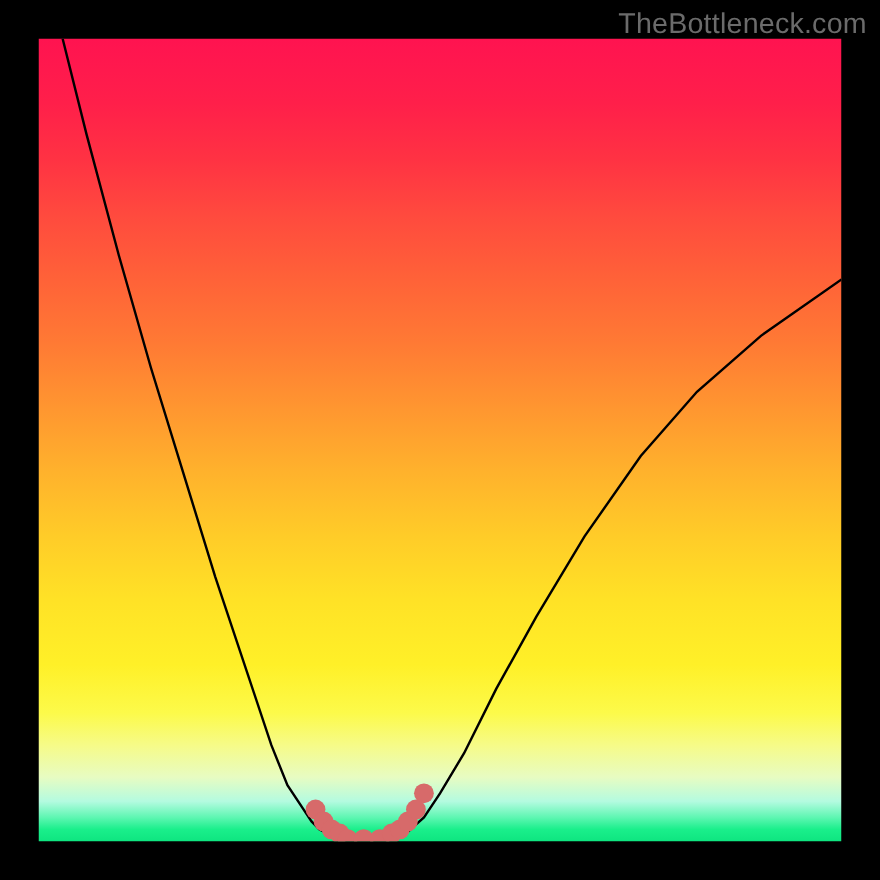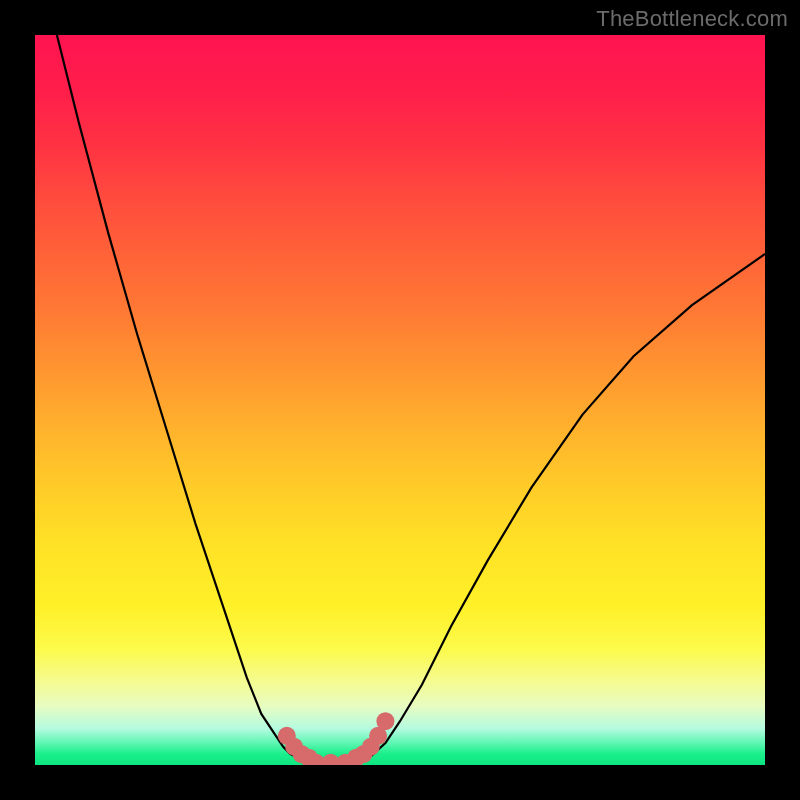--- a/index.html
+++ b/index.html
@@ -9,21 +9,21 @@
     background: #000;
     position: relative;
     font-family: Arial, sans-serif;
     overflow: hidden;
   }
   .watermark {
     position: absolute;
     top: 6px;
     right: 12px;
     color: #6b6b6b;
-    font-size: 22px;
+    font-size: 26px;
     font-weight: 500;
     z-index: 10;
     letter-spacing: 0.2px;
   }
   .plot-area {
     position: absolute;
     left: 35px;
     top: 35px;
     width: 730px;
     height: 730px;

